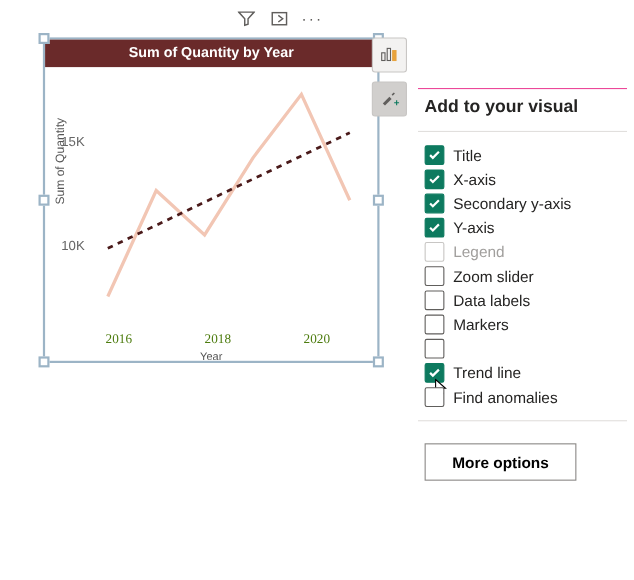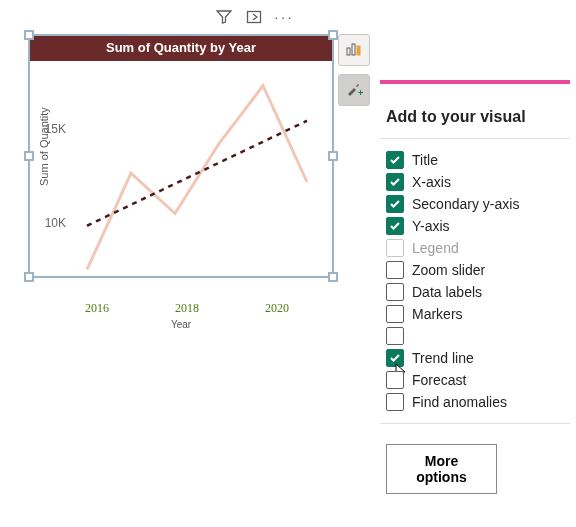--- a/index.html
+++ b/index.html
@@ -22,24 +22,24 @@
     top: 8px;
     display: flex;
     gap: 12px;
     color: #605e5c;
   }
   .top-icons .ico { width: 18px; height: 18px; display:flex; align-items:center; justify-content:center; }
 
   
   .visual-wrapper {
     position: absolute;
-    left: 28px;
+    left: 39px;
     top: 34px;
     width: 306px;
-    height: 244px;
+    height: 296px;
     border: 2px solid #9cb4c6;
     background: #fff;
   }
   .handle {
     position: absolute;
     width: 10px; height: 10px;
     background: #fff;
     border: 2px solid #9cb4c6;
   }
   .handle.tl { left: -6px; top: -6px; }
@@ -115,22 +115,22 @@
     cursor: pointer;
   }
   .tool-btn.active { background: #d1cfcd; }
 
   
   .panel {
     position: absolute;
     left: 380px;
     top: 80px;
     width: 190px;
-    border-top: 4px solid #ec4899;
-    padding-top: 24px;
+    border-top: 1px solid #ec4899;
+    padding-top: 8px;
   }
   .panel-title {
     font-size: 16px;
     font-weight: 600;
     margin: 0 0 12px 6px;
   }
   .opt-list { display: flex; flex-direction: column; gap: 0; padding: 0 6px; }
   .opt {
     display: flex; align-items: center; gap: 8px;
     padding: 2px 0;
@@ -161,21 +161,21 @@
   .hr { height: 1px; background: #e1dfdd; margin: 10px 0; }
 
   .more-btn {
     margin: 10px 6px 0 6px;
     border: 1px solid #8a8886;
     background: #fff;
     padding: 8px 14px;
     font-size: 14px;
     font-weight: 600;
     cursor: pointer;
-    width: 111px;
+    width: 138px;
     text-align: center;
   }
 </style>
 </head>
 <body>
 
 <div class="top-icons">
   <span class="ico">
     <svg width="16" height="16" viewBox="0 0 16 16" fill="none" stroke="#605e5c" stroke-width="1.3">
       <path d="M1 2h14l-5.5 6v5l-3 1v-6z"></path>
@@ -298,22 +298,18 @@
             <path d="M2 6l2.5 2.5L10 3" stroke="#fff" stroke-width="2" fill="none"></path>
           </svg>
         </span>
         <span>Trend line</span>
         <span class="cursor-icon"><svg width="16" height="18" viewBox="0 0 16 18">
             <path d="M4 1l0 12 3-3 2 5 2-1-2-5 4 0z" fill="#fff" stroke="#000" stroke-width="1"></path>
           </svg></span>
       </div>
       <div class="opt">
         <span class="chk"></span>
-        <span>Forecast</span>
-      </div>
-      <div class="opt">
-        <span class="chk"></span>
         <span>Find anomalies</span>
       </div>
     </div>
   <div class="hr"></div>
   <button class="more-btn">More options</button>
 </div>
 
 </body></html>

